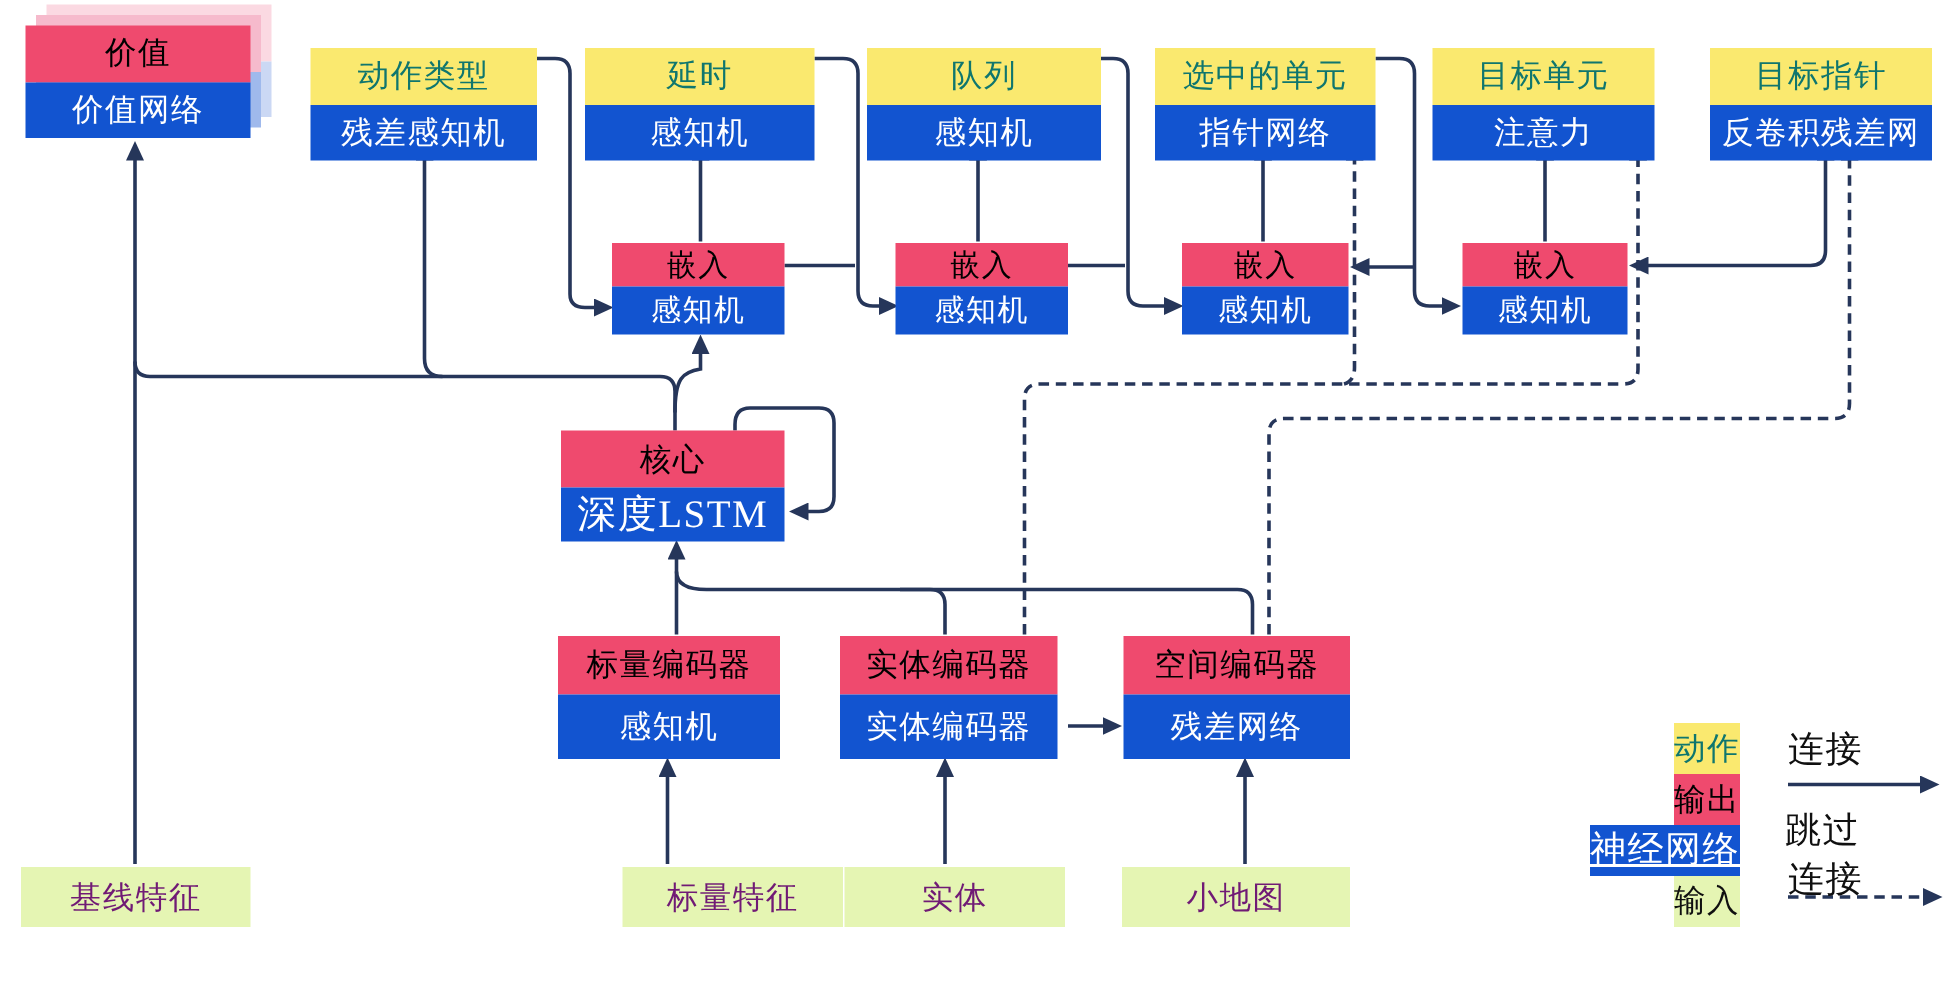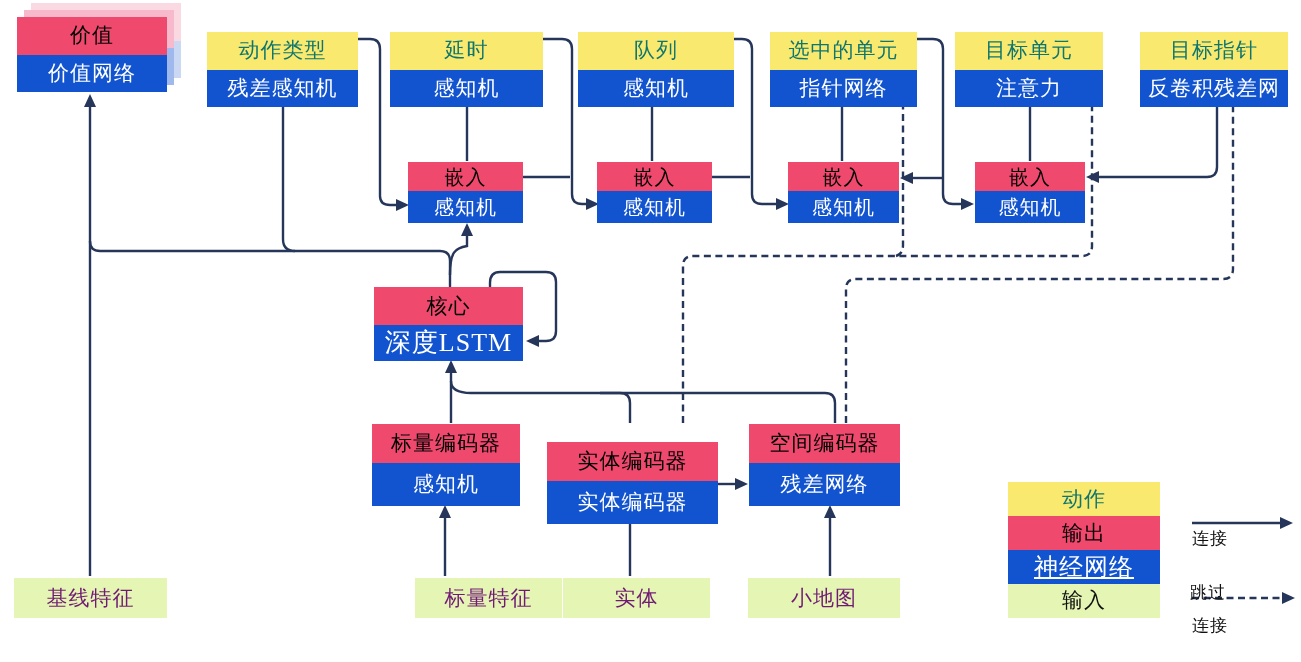--- a/index.html
+++ b/index.html
@@ -17,21 +17,21 @@
   .embed .top{height:29px;font-size:20px;}
   .embed .bot{height:32px;font-size:20px;}
   .core .top{height:38px;}
   .core .bot{height:36px;font-size:26px;}
   .enc .top{height:39px;}
   .enc .bot{height:43px;}
   .input-node{position:absolute;z-index:3;height:40px;display:flex;align-items:center;justify-content:center;
               font-size:21px;letter-spacing:1px;color:#701a75;background:#E5F5B3;}
   .shadow-card{position:absolute;z-index:2;display:flex;flex-direction:column;}
   .shadow-card div{flex:1;}
-  .legend-label{position:absolute;z-index:3;font-size:17px;color:#101010;letter-spacing:1px;white-space:nowrap;margin-top:44px;}
+  .legend-label{position:absolute;z-index:3;font-size:24px;color:#101010;letter-spacing:1px;white-space:nowrap;}
 </style>
 </head>
 <body>
 
 <div id="stage">
 
   <svg class="wires" width="1301" height="662" viewBox="0 0 1301 662">
     <defs>
       <marker id="ah" markerUnits="userSpaceOnUse" markerWidth="13" markerHeight="12" refX="2" refY="6" orient="auto-start-reverse">
         <path d="M0,0 L13,6 L0,12 Z" fill="#26365A"></path>
@@ -131,35 +131,35 @@
 
   <div class="node core" style="left:374px;top:287px;width:149px;">
     <div class="half red top">核心</div>
     <div class="half blue bot">深度LSTM</div>
   </div>
 
   <div class="node enc" style="left:372px;top:424px;width:148px;">
     <div class="half red top">标量编码器</div>
     <div class="half blue bot">感知机</div>
   </div>
-  <div class="node enc" style="left:547px;top:424px;width:171px;margin-top:18px;">
+  <div class="node enc" style="left:560px;top:424px;width:145px;">
     <div class="half red top">实体编码器</div>
     <div class="half blue bot">实体编码器</div>
   </div>
   <div class="node enc" style="left:749px;top:424px;width:151px;">
     <div class="half red top">空间编码器</div>
     <div class="half blue bot">残差网络</div>
   </div>
 
   <div class="input-node" style="left:14px;top:578px;width:153px;">基线特征</div>
   <div class="input-node" style="left:373px;top:578px;width:147px;margin-left:42px;">标量特征</div>
   <div class="input-node" style="left:563px;top:578px;width:147px;">实体</div>
   <div class="input-node" style="left:748px;top:578px;width:152px;">小地图</div>
 
-  <div class="node" style="left:1008px;top:467px;width:152px;height:151px;">
+  <div class="node" style="left:1008px;top:467px;width:152px;height:151px;align-items:flex-end;">
     <div class="half yellow" style="height:38px;">动作</div>
     <div class="half red" style="height:38px;">输出</div>
     <div class="half blue" style="height:37px;font-size:24px;text-decoration:underline;">神经网络</div>
     <div class="half green" style="height:38px;">输入</div>
   </div>
   <div class="legend-label" style="left:1192px;top:483px;">连接</div>
   <div class="legend-label" style="left:1190px;top:537px;">跳过</div>
   <div class="legend-label" style="left:1192px;top:570px;">连接</div>
 
 </div>

